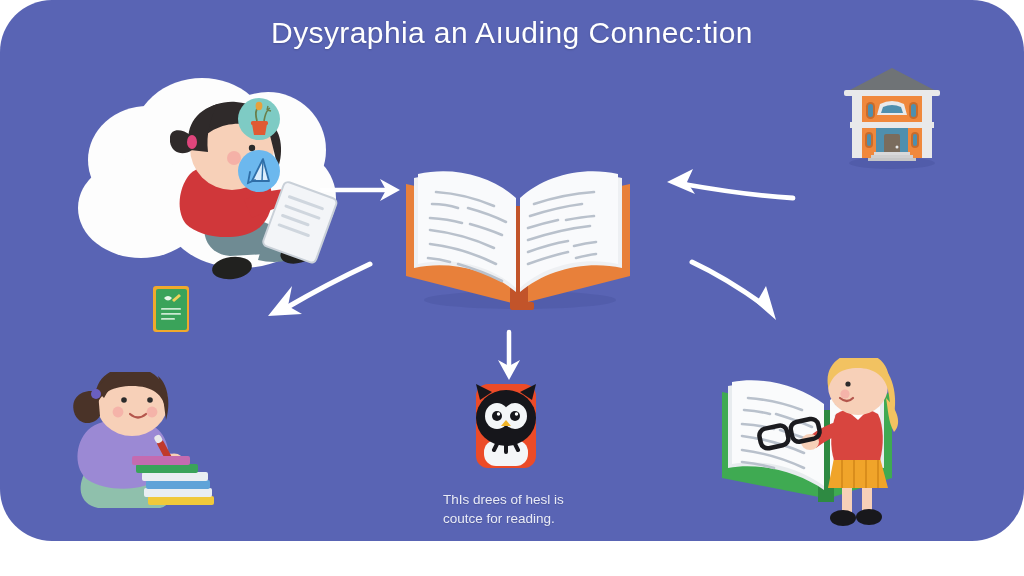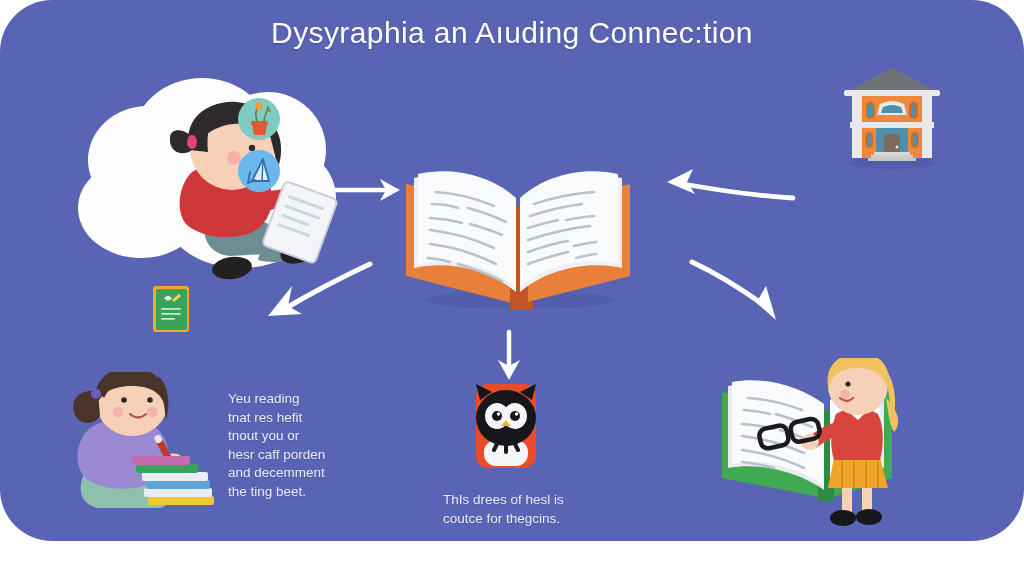--- a/index.html
+++ b/index.html
@@ -389,23 +389,17 @@
       <path d="M170 8 C184 20 186 48 180 64 C178 44 176 22 170 8 Z" fill="#f2c261"></path>
       <path d="M174 40 C186 52 190 66 182 74 C176 64 176 50 174 40 Z" fill="#f2c261"></path>
 
       <circle cx="133" cy="36" r="4.6" fill="#f4a7a2" opacity="0.7"></circle>
       <circle cx="136" cy="26" r="2.6" fill="#2b2b2b"></circle>
       <path d="M128 40 q7 6 13 0" stroke="#b4564c" stroke-width="2.2" fill="none" stroke-linecap="round"></path>
     </g>
   </svg>
 
 
-  <div class="textblock" id="text-bottom-left">Yeu reading
-tnat res hefit
-tnout you or
-hesr caff porden
-and decemment
-the ting beet.</div>
 
   <div class="textblock" id="text-bottom-center">ThIs drees of hesl is
-coutce for thegcins.</div>
+coutce for reading.</div>
 
 </div>
 
 </body></html>

